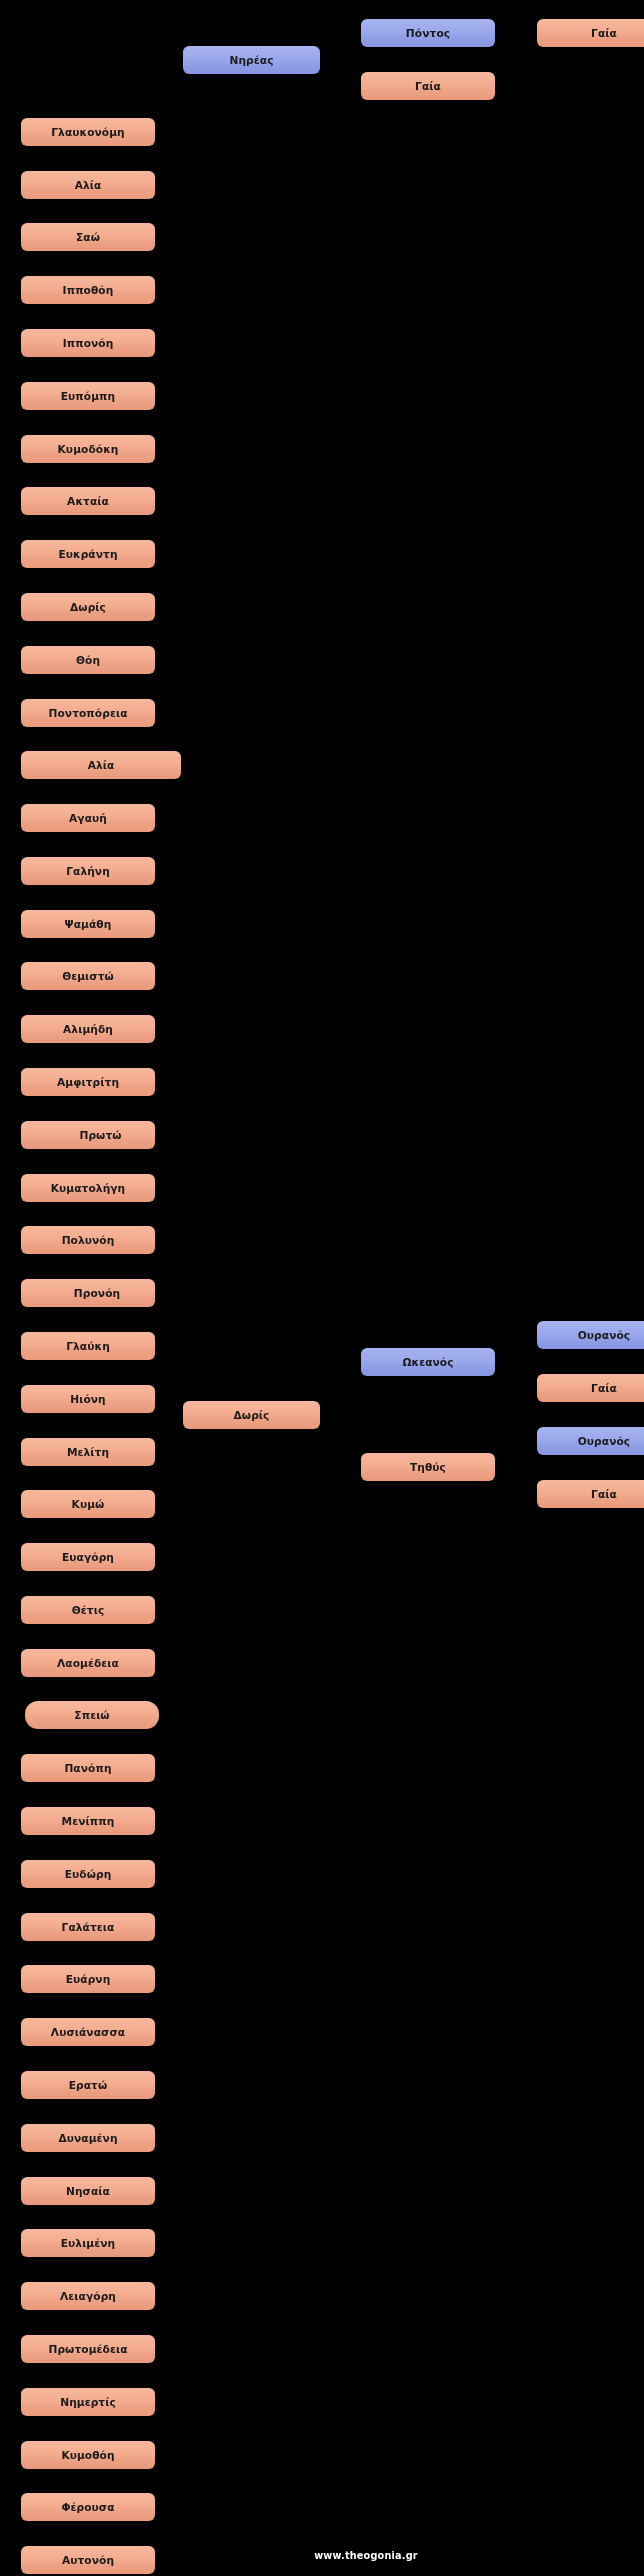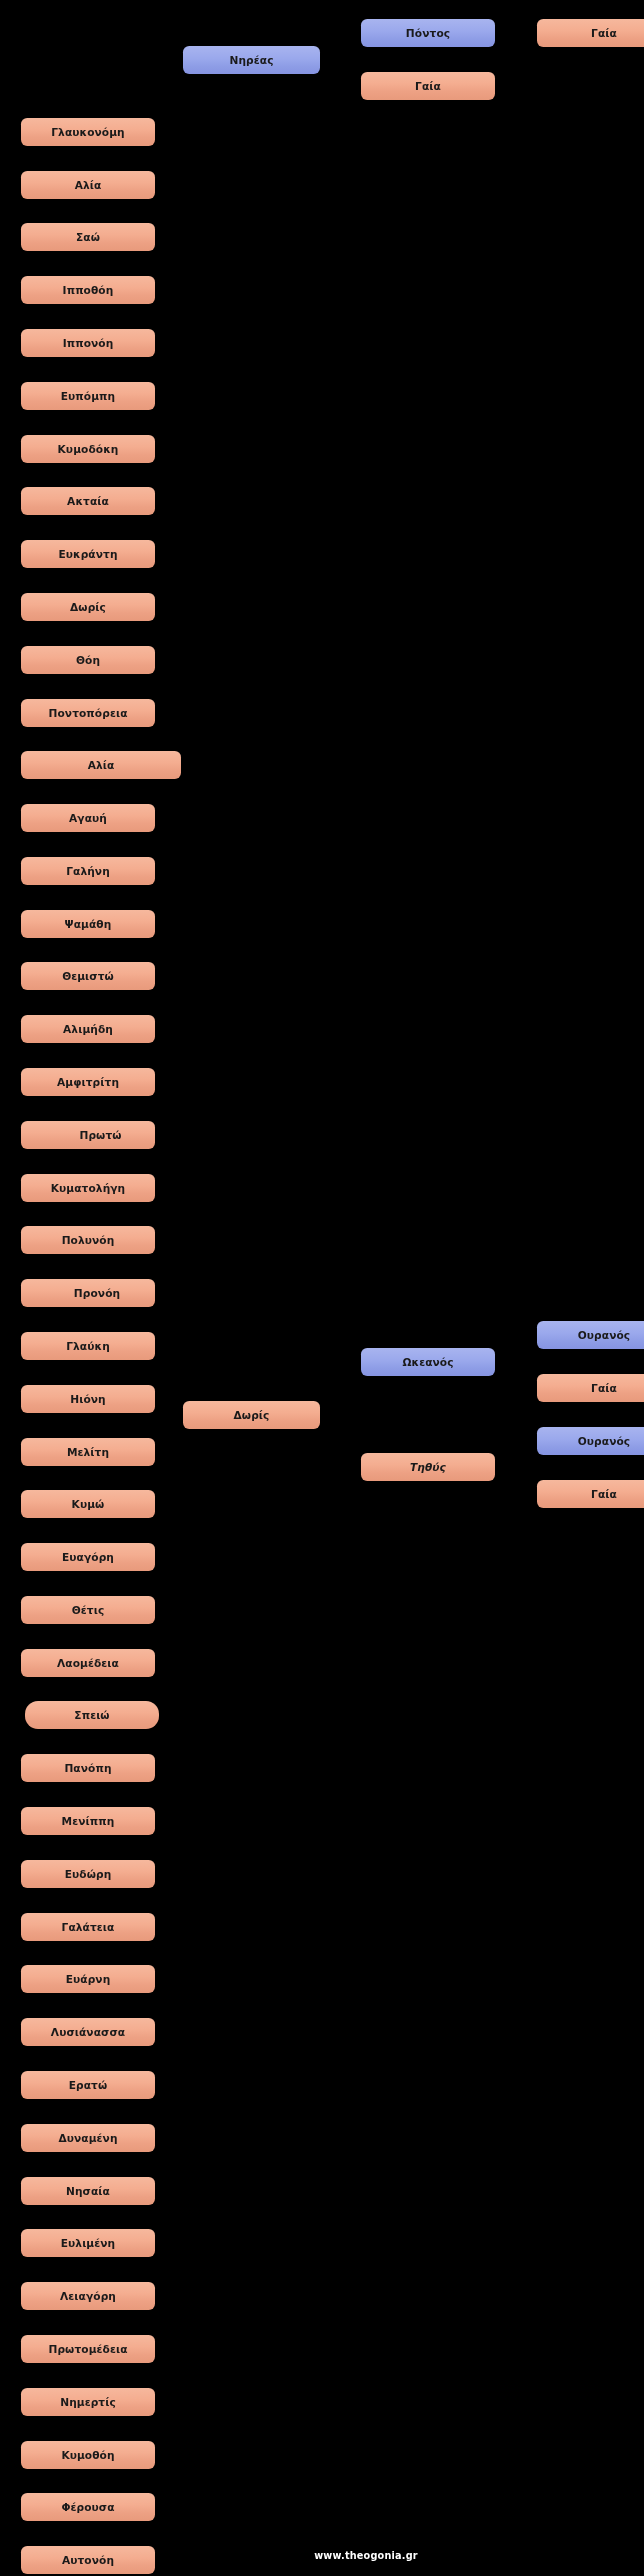--- a/index.html
+++ b/index.html
@@ -75,21 +75,21 @@
   <div class="node blue" style="left: 361px; top: 19.4px; width: 134px;">Πόντος</div>
 
   <div class="node peach" style="left: 361px; top: 72px; width: 134px;">Γαία</div>
 
   <div class="node peach" style="left: 537px; top: 19.4px; width: 134px;">Γαία</div>
 
   <div class="node peach" style="left: 183px; top: 1401px; width: 137px;">Δωρίς</div>
 
   <div class="node blue" style="left: 361px; top: 1348px; width: 134px;">Ωκεανός</div>
 
-  <div class="node peach" style="left: 361px; top: 1453px; width: 134px; font-style: italic;">Τηθύς</div>
+  <div class="node peach" style="left: 361px; top: 1453px; width: 134px;">Τηθύς</div>
 
   <div class="node blue" style="left: 537px; top: 1321px; width: 134px;">Ουρανός</div>
 
   <div class="node peach" style="left: 537px; top: 1374px; width: 134px;">Γαία</div>
 
   <div class="node blue" style="left: 537px; top: 1427px; width: 134px;">Ουρανός</div>
 
   <div class="node peach" style="left: 537px; top: 1480px; width: 134px;">Γαία</div>
 
   <div id="nereids-column">

